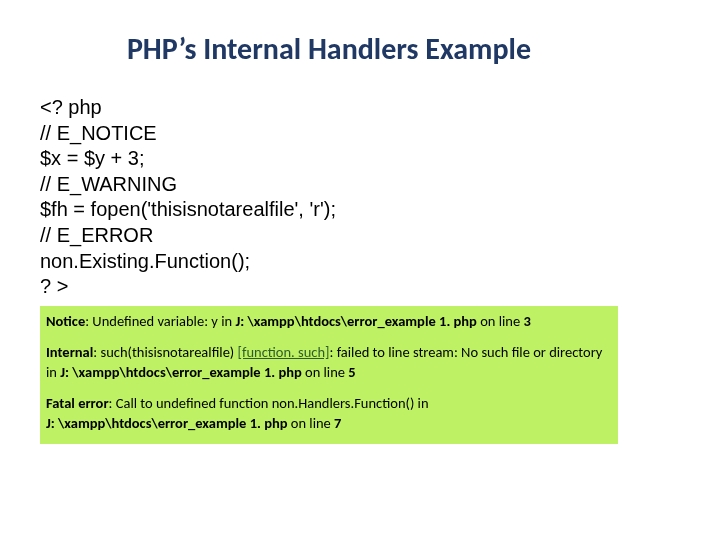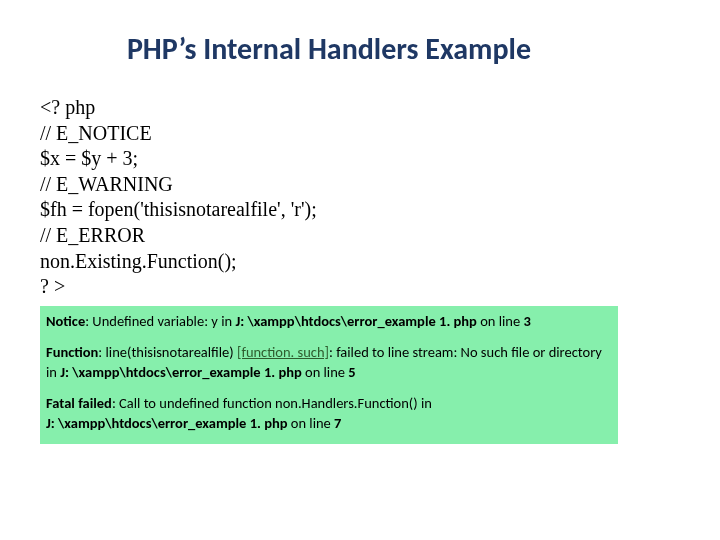--- a/index.html
+++ b/index.html
@@ -18,29 +18,29 @@
     padding: 18px 40px 13px 40px;
   }
   .title {
     text-align: center;
     font-size: 30px;
     font-weight: 700;
     color: #1F3864;
     margin: 12px 0 28px 0;
   }
   .code {
-    font-family: Liberation Serif, serif;
+    font-family: Liberation Sans, sans-serif;
     font-size: 20px;
     line-height: 1.28;
     white-space: pre;
     color: #000;
     margin-bottom: 6px;
   }
   .out {
-    background: #86efac;
+    background: #bef264;
     padding: 6px 6px 10px 6px;
     font-size: 14.5px;
     line-height: 1.35;
   }
   .out .row {
     margin-bottom: 12px;
   }
   .out .row:last-child {
     margin-bottom: 0;
   }
@@ -66,23 +66,23 @@
 <span>non.Existing.Function();</span>
 <span>? &gt;</span></div>
 
   <div class="out">
 
     <div class="row">
       <span class="b">Notice</span><span>: Undefined variable: y in </span><span class="b">J: \xampp\htdocs\error_example 1. php </span><span>on line </span><span class="b">3</span>
     </div>
 
     <div class="row">
-      <span class="b">Function</span><span>: line(thisisnotarealfile) </span><span class="lnk">[function. such]</span><span>: failed to line stream: No such file or directory in </span><span class="b">J: \xampp\htdocs\error_example 1. php </span><span>on line </span><span class="b">5</span>
+      <span class="b">Internal</span><span>: such(thisisnotarealfile) </span><span class="lnk">[function. such]</span><span>: failed to line stream: No such file or directory in </span><span class="b">J: \xampp\htdocs\error_example 1. php </span><span>on line </span><span class="b">5</span>
     </div>
 
     <div class="row">
-      <span class="b">Fatal failed</span><span>: Call to undefined function non.Handlers.Function() in </span><br>
+      <span class="b">Fatal error</span><span>: Call to undefined function non.Handlers.Function() in </span><br>
       <span class="b">J: \xampp\htdocs\error_example 1. php </span><span>on line </span><span class="b">7</span>
     </div>
 
   </div>
 
 </div>
 
 </body></html>

